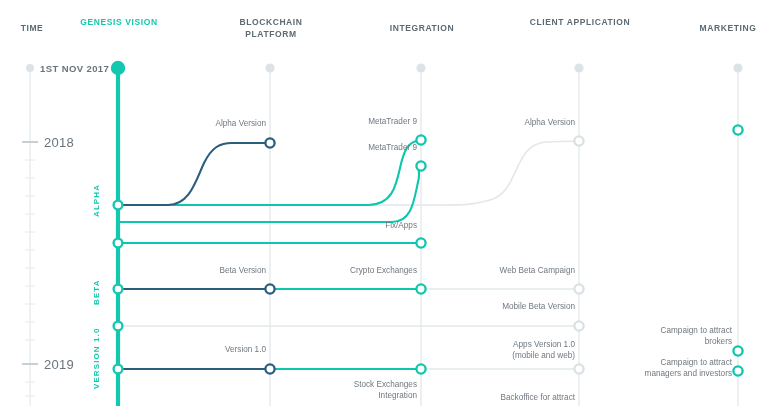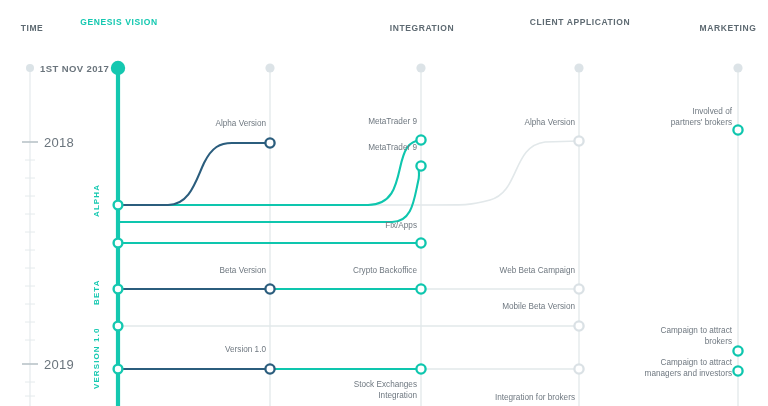--- a/index.html
+++ b/index.html
@@ -175,46 +175,48 @@
         <circle cx="579" cy="289" r="4.6"></circle>
         <circle cx="579" cy="326" r="4.6"></circle>
         <circle cx="579" cy="369" r="4.6"></circle>
       </g>
     </g>
   </svg>
 
   <div class="col-header" style="left:12px;top:22px;width:40px;">TIME</div>
   <div class="col-header accent" style="left:78px;top:16px;width:82px;">GENESIS
 VISION</div>
+  <div class="col-header" style="left:220px;top:16px;width:102px;">BLOCKCHAIN
+PLATFORM</div>
   <div class="col-header" style="left:371px;top:22px;width:102px;">INTEGRATION</div>
   <div class="col-header" style="left:529px;top:16px;width:102px;">CLIENT
 APPLICATION</div>
   <div class="col-header" style="left:688px;top:22px;width:80px;">MARKETING</div>
 
   <div class="tl-label" style="left:40px;top:63px;">1ST NOV 2017</div>
   <div class="tl-year" style="left:44px;top:135px;">2018</div>
   <div class="tl-year" style="left:44px;top:357px;">2019</div>
 
   <div class="phase-label" style="left:101px;top:208px;">ALPHA</div>
   <div class="phase-label" style="left:101px;top:296px;">BETA</div>
   <div class="phase-label" style="left:101px;top:380px;">VERSION 1.0</div>
 
   <div class="node-label ta-right" style="left:180px;top:119px;width:86px;">Alpha Version</div>
   <div class="node-label ta-right" style="left:333px;top:117px;width:84px;">MetaTrader 9</div>
   <div class="node-label ta-right" style="left:333px;top:143px;width:84px;">MetaTrader 9</div>
   <div class="node-label ta-right" style="left:489px;top:118px;width:86px;">Alpha Version</div>
-  <div class="node-label ta-right" style="left:638px;top:107px;width:94px;">Involved of
-partners' brokers</div>
   <div class="node-label ta-right" style="left:333px;top:221px;width:84px;">Fix/Apps</div>
   <div class="node-label ta-right" style="left:180px;top:266px;width:86px;">Beta Version</div>
-  <div class="node-label ta-right" style="left:321px;top:266px;width:96px;">Crypto Backoffice</div>
+  <div class="node-label ta-right" style="left:321px;top:266px;width:96px;">Crypto Exchanges</div>
   <div class="node-label ta-right" style="left:479px;top:266px;width:96px;">Web Beta Campaign</div>
   <div class="node-label ta-right" style="left:469px;top:302px;width:106px;">Mobile Beta Version</div>
   <div class="node-label ta-right" style="left:180px;top:345px;width:86px;">Version 1.0</div>
   <div class="node-label ta-right" style="left:321px;top:340px;width:96px;margin-top:40px;">Stock Exchanges
 Integration</div>
+  <div class="node-label ta-right" style="left:469px;top:340px;width:106px;">Apps Version 1.0
+(mobile and web)</div>
   <div class="node-label ta-right" style="left:628px;top:326px;width:104px;">Campaign to attract
 brokers</div>
   <div class="node-label ta-right" style="left:608px;top:358px;width:124px;">Campaign to attract
 managers and investors</div>
-  <div class="node-label ta-right" style="left:469px;top:393px;width:106px;">Integration for brokers</div>
+  <div class="node-label ta-right" style="left:469px;top:393px;width:106px;">Backoffice for attract</div>
 
 </div>
 
 </body></html>

